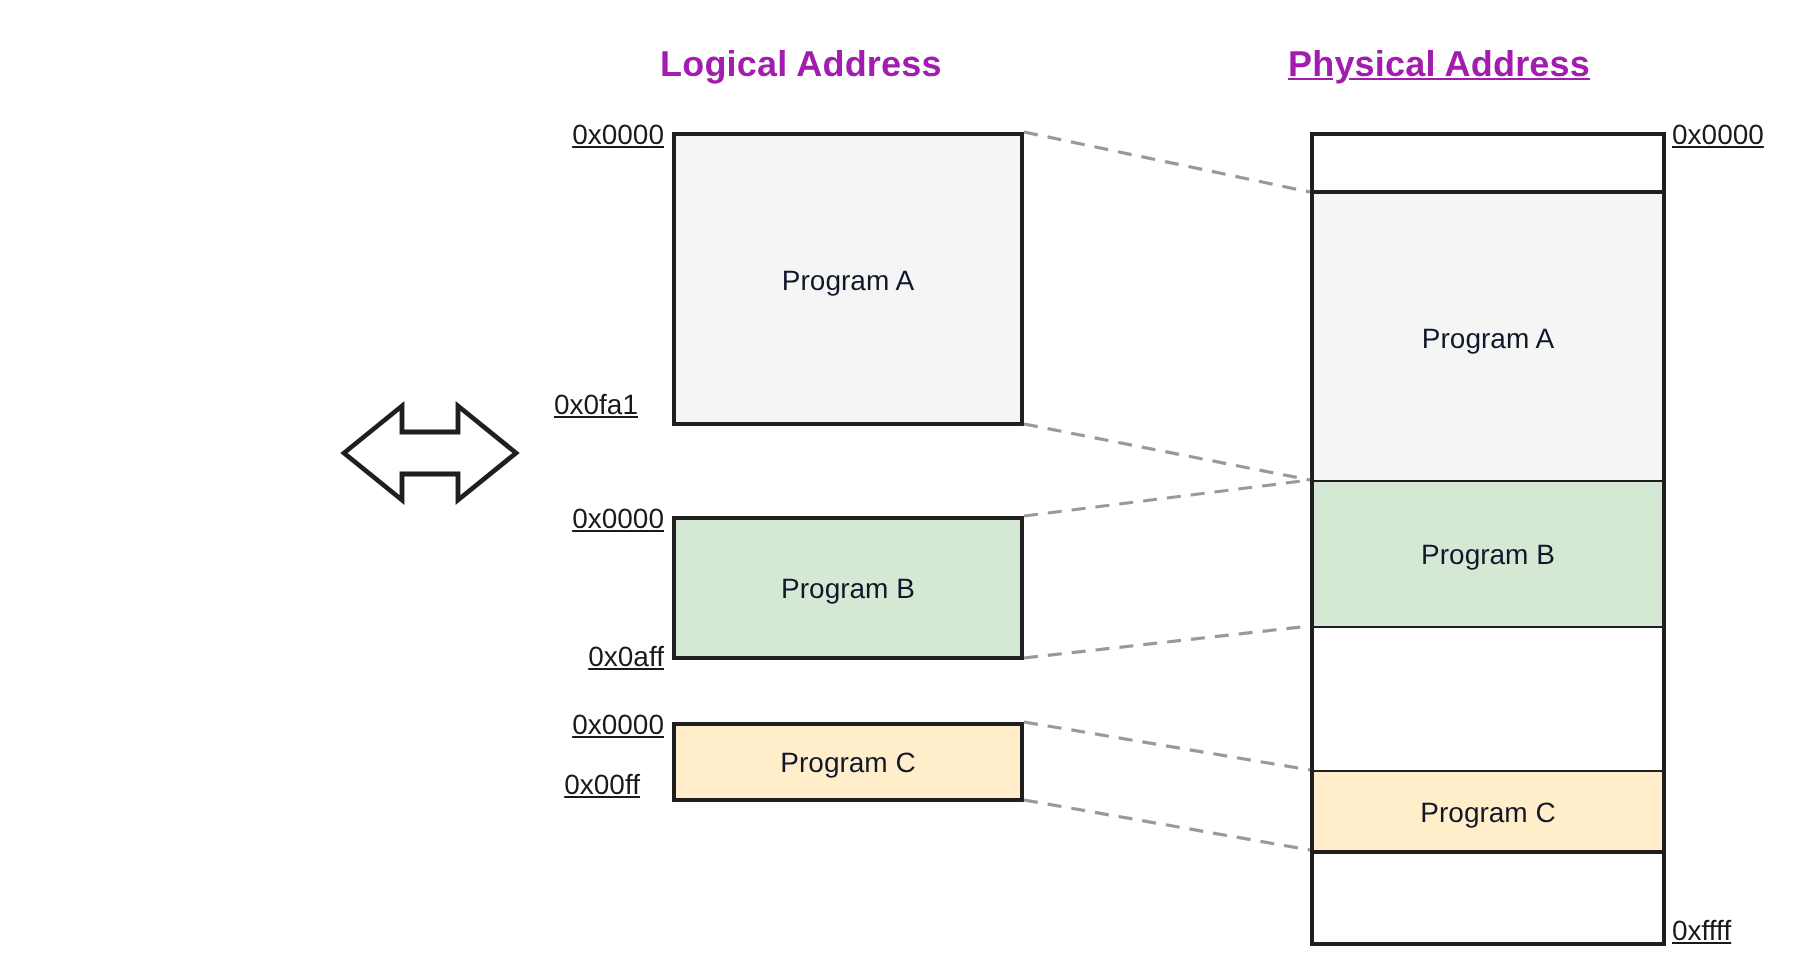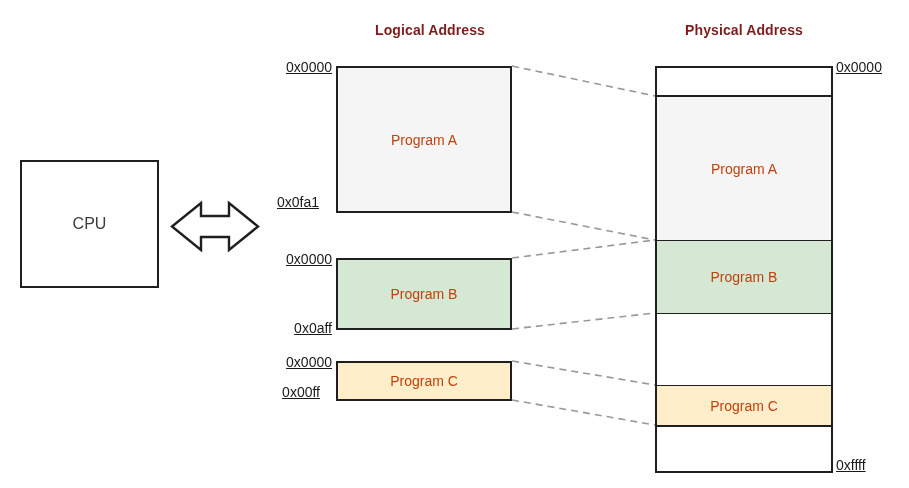--- a/index.html
+++ b/index.html
@@ -12,38 +12,37 @@
   }
   #canvas {
     position: relative;
     width: 909px;
     height: 488px;
     background: #ffffff;
     overflow: hidden;
   }
   .hdr {
     position: absolute;
-    font-size: 14px;
+    font-size: 18px;
     font-weight: bold;
-    color: #7f1d1d;
+    color: #a21caf;
     letter-spacing: 0.1px;
     white-space: nowrap;
-    text-align: center;
   }
   .box {
     position: absolute;
     box-sizing: border-box;
     border: 2px solid #1f1f1f;
     display: flex;
     align-items: center;
     justify-content: center;
   }
   .boxlabel {
     font-size: 14px;
-    color: #c2410c;
+    color: #0f172a;
     white-space: nowrap;
   }
   .cpu-label {
     font-size: 16px;
     color: #3d3d3d;
   }
   .addr {
     position: absolute;
     font-size: 14px;
     color: #1a1a1a;
@@ -71,25 +70,22 @@
   }
   svg.arrowlayer { pointer-events: auto; }
 </style>
 </head>
 <body>
 
 <div id="canvas">
 
   <div class="hdr" style="left:330px; top:22px; width:200px;">Logical Address</div>
 
-  <div class="hdr" style="left:644px; top:22px; width:200px;">Physical Address</div>
+  <div class="hdr" style="left:644px; top:22px; width:200px;text-decoration:underline;">Physical Address</div>
 
-  <div class="box" style="left:20px; top:160px; width:139px; height:128px; background:#ffffff;">
-    <span class="cpu-label">CPU</span>
-  </div>
 
   <svg class="overlay arrowlayer" viewBox="0 0 909 488">
     <polygon points="172,226.5 201,203 201,216 229,216 229,203 258,226.5 229,250 229,237 201,237 201,250" fill="#ffffff" stroke="#1f1f1f" stroke-width="2.4" stroke-linejoin="miter"></polygon>
   </svg>
 
   <div class="addr r" style="left:258px; top:59px; width:74px;">0x0000</div>
   <div class="addr r" style="left:245px; top:194px; width:74px;">0x0fa1</div>
   <div class="box" style="left:336px; top:66px; width:176px; height:147px; background:#f5f5f5;">
     <span class="boxlabel">Program A</span>
   </div>

